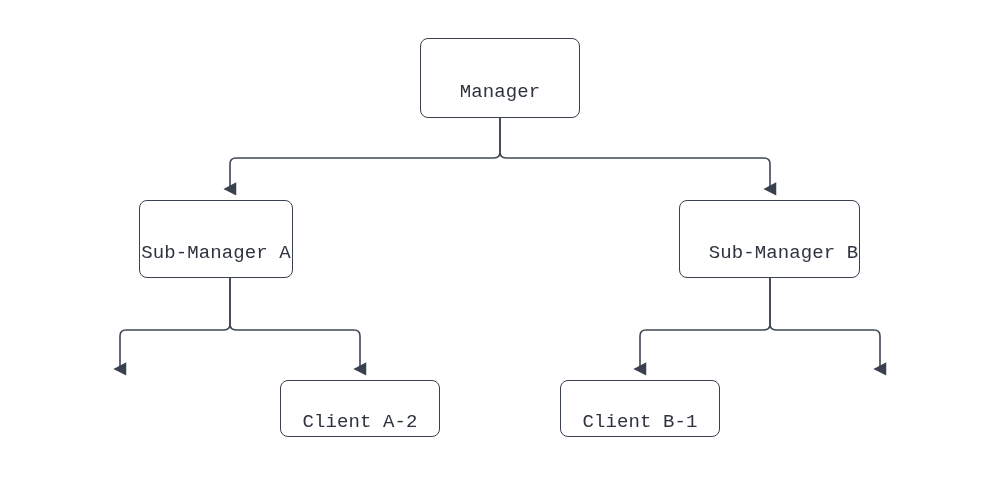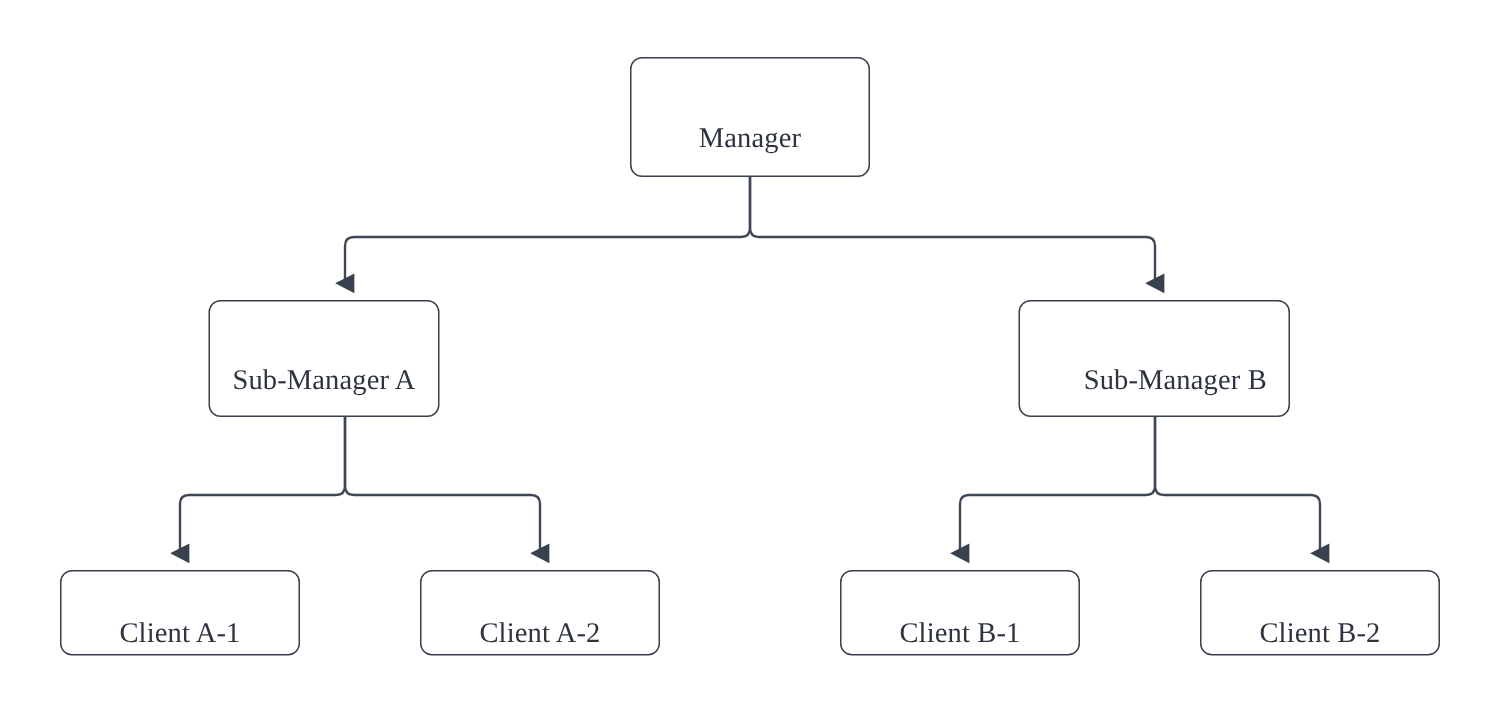--- a/index.html
+++ b/index.html
@@ -30,21 +30,21 @@
     background: #ffffff;
     border: 1.6px solid #39404e;
     border-radius: 8px;
     display: flex;
     align-items: center;
     justify-content: center;
     z-index: 2;
   }
   .node-label {
     color: #2d333f;
-    font-family: Liberation Serif, serif;
+    font-family: Liberation Mono, monospace;
     font-size: 19px;
     line-height: 1;
     letter-spacing: 0.1px;
     white-space: nowrap;
     text-align: center;
     margin-top: 28px;
   }
   .node.root   { left: 420px; top: 38px;  width: 160px; height: 80px; }
   .node.sub-a  { left: 139px; top: 200px; width: 154px; height: 78px; }
   .node.sub-b  { left: 679px; top: 200px; width: 181px; height: 78px; padding-left: 28px; }
@@ -87,29 +87,23 @@
   </div>
 
   <div class="node sub-a">
     <span class="node-label">Sub-Manager A</span>
   </div>
 
   <div class="node sub-b">
     <span class="node-label">Sub-Manager B</span>
   </div>
 
-  <div class="node leaf leaf-a1">
-    <span class="node-label">Client A-1</span>
-  </div>
 
   <div class="node leaf leaf-a2">
     <span class="node-label">Client A-2</span>
   </div>
 
   <div class="node leaf leaf-b1">
     <span class="node-label">Client B-1</span>
   </div>
 
-  <div class="node leaf leaf-b2">
-    <span class="node-label">Client B-2</span>
-  </div>
 
 </div>
 
 </body></html>

